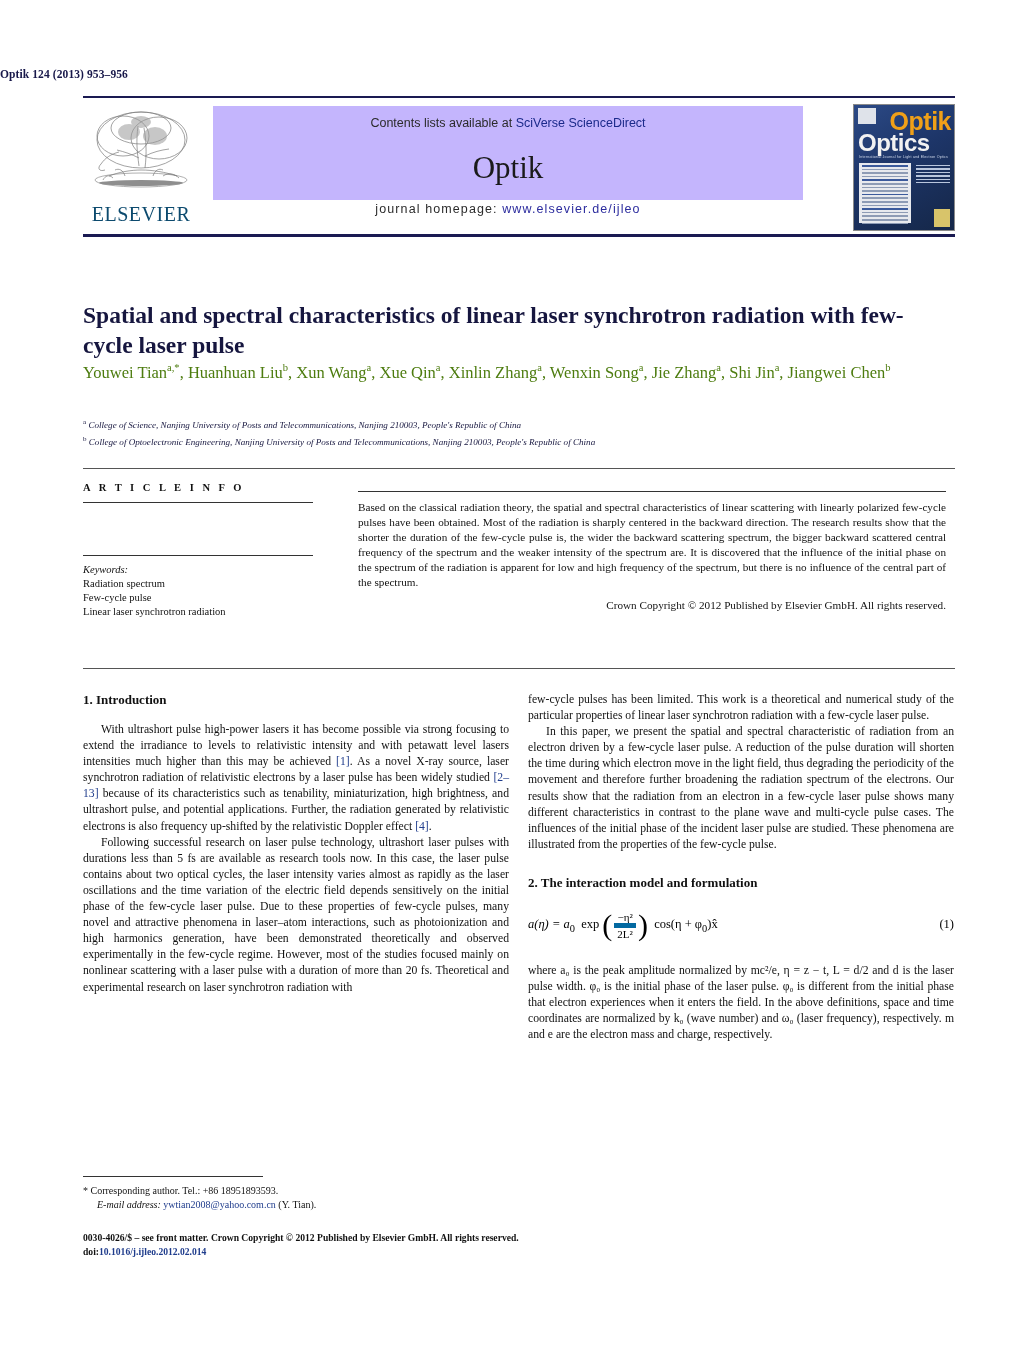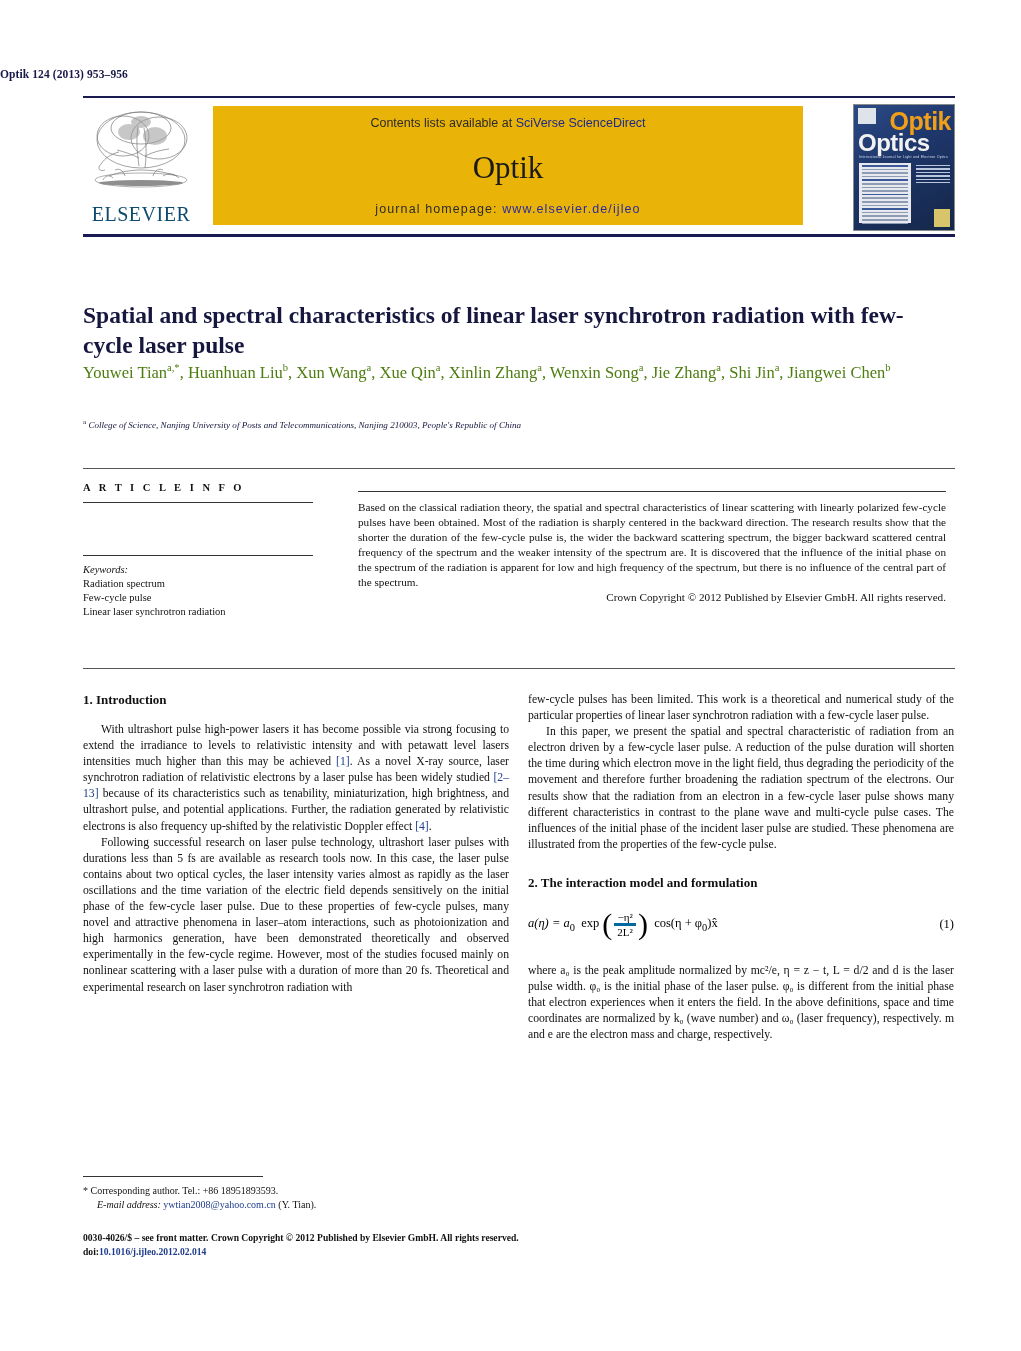--- a/index.html
+++ b/index.html
@@ -66,22 +66,22 @@
     font-family: "Liberation Serif", serif;
     font-size: 20px;
     letter-spacing: .5px;
     color: #0c4a6e;
   }
   .tree-svg { position: absolute; left: 4px; top: 2px; }
 
   .contents-box {
     position: absolute;
     left: 130px; top: 10px;
-    width: 590px; height: 119px;
-    background: #eab308;
+    width: 590px; height: 94px;
+    background: #c4b5fd;
   }
   .contents-line {
     position: absolute;
     left: 0; top: 10px;
     width: 590px;
     text-align: center;
     font-family: "Liberation Sans", sans-serif;
     font-size: 12.5px;
     color: #2b2b2b;
   }
@@ -225,20 +225,21 @@
   .abscol .hr {
     width: 588px; height: 1px; background: #333; margin: 9px 0 8px 0;
   }
   .abstract-text {
     font-size: 11.2px;
     line-height: 15.1px;
     text-align: justify;
     color: #111;
   }
   .abstract-copy {
+    margin-top: 8px;
     font-size: 11.2px;
     text-align: right;
     color: #111;
   }
 
   
   .colL {
     position: absolute;
     left: 83px; top: 692px;
     width: 426px;
@@ -279,21 +280,21 @@
   }
   .eq-num { position: absolute; right: 0; top: 10px; }
   .frac {
     display: inline-block;
     vertical-align: middle;
     text-align: center;
     font-size: 11px;
     margin: 0 2px;
   }
   .frac .num { display: block; padding: 0 3px; }
-  .frac .den { display: block; border-top: 3px solid #0369a1; padding: 0 3px; }
+  .frac .den { display: block; border-top: 5px solid #0369a1; padding: 0 3px; }
   .paren {
     display: inline-block;
     font-size: 30px;
     vertical-align: middle;
     font-weight: 300;
     line-height: 26px;
   }
   .it { font-style: italic; }
 
   
@@ -413,20 +414,21 @@
       <div class="cover-badge"></div>
     </div>
   </div>
 
   <h1 class="title">Spatial and spectral characteristics of linear laser synchrotron radiation with few-cycle laser pulse</h1>
 
   <div class="authors">Youwei Tian<sup>a,*</sup>, Huanhuan Liu<sup>b</sup>, Xun Wang<sup>a</sup>, Xue Qin<sup>a</sup>, Xinlin Zhang<sup>a</sup>, Wenxin Song<sup>a</sup>, Jie Zhang<sup>a</sup>, Shi Jin<sup>a</sup>, Jiangwei Chen<sup>b</sup></div>
 
   <div class="affiliations">
     <div><sup>a</sup> <span>College of Science, Nanjing University of Posts and Telecommunications, Nanjing 210003, People's Republic of China</span></div>
+    <div><sup>b</sup> <span>College of Optoelectronic Engineering, Nanjing University of Posts and Telecommunications, Nanjing 210003, People's Republic of China</span></div>
   </div>
 
   <div class="rule-wide rule-top"></div>
   <div class="rule-wide rule-bottom"></div>
 
   <div class="infocol">
     <div class="secthead">A R T I C L E    I N F O</div>
     <div class="hr"></div>
     <div class="gap"></div>
     <div class="hr"></div>

